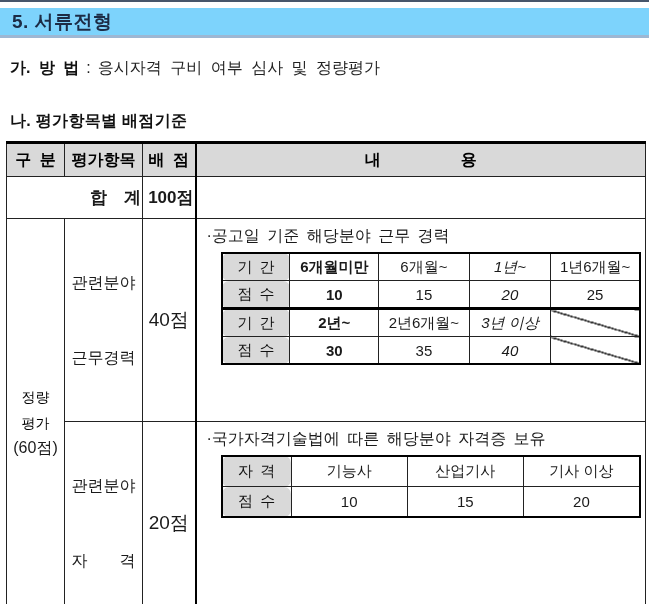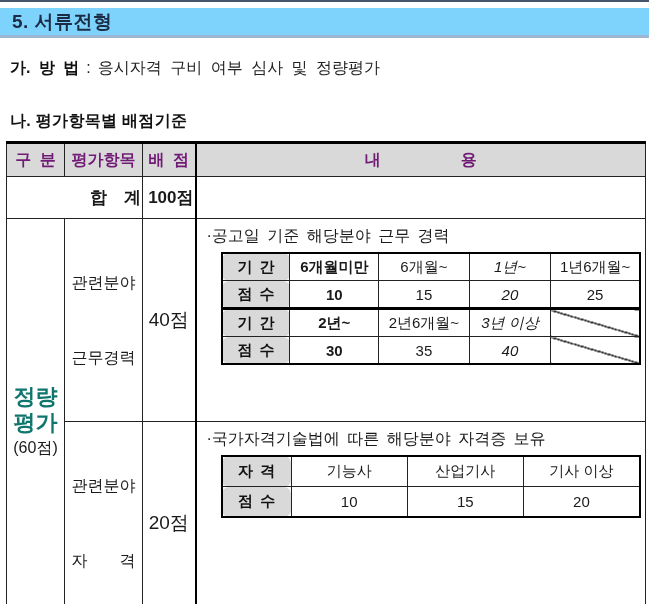--- a/index.html
+++ b/index.html
@@ -20,40 +20,40 @@
   .criteria{margin:32px 0 9px 10px;font-size:16px;font-weight:bold;color:#111;letter-spacing:0.3px;}
 
   table.main{
     margin-left:6px;width:639px;border-collapse:collapse;table-layout:fixed;
     border-top:3px solid #000;border-bottom:3px solid #000;
   }
   table.main th,table.main td{border:1px solid #222;}
   col.c1{width:58px;} col.c2{width:78px;} col.c3{width:53px;} col.c4{width:450px;}
   .mhead th{
     background:#d9d9d9;height:30px;font-size:16px;font-weight:bold;text-align:center;
-    border-bottom:2px solid #000;word-spacing:4px;white-space:pre;color:#701a75;
+    border-bottom:2px solid #000;word-spacing:4px;white-space:pre;color:#000000;
   }
   .sepr{border-right:2px solid #000 !important;}
   .trow td{height:39px;text-align:right;font-size:17px;}
   .b{font-weight:bold;}
   .group{text-align:center;vertical-align:middle;}
-  .group .gb{font-size:22px;font-weight:bold;line-height:26px;color:#0f766e;}
+  .group .gb{font-size:14px;font-weight:normal;line-height:26px;color:#000000;}
   .group .gn{font-size:16px;line-height:24px;}
   td.item{
     text-align:center;vertical-align:middle;font-size:16px;line-height:25px;white-space:pre;
   }
   td.pts{text-align:center;vertical-align:middle;font-size:19px;}
   td.content{vertical-align:top;text-align:left;padding:6px 4px 4px 10px;margin-left:8px;}
   .r-career td{height:138px;}
   .r-license td{height:90px;}
   .bullet{font-size:16px;word-spacing:3px;margin:1px 0 5px 0;color:#1a1a1a;white-space:pre;}
 
   table.it{border-collapse:collapse;margin-left:14px;border:2px solid #000;}
   table.it td,table.it th{border:1px solid #222;text-align:center;font-size:15px;padding:0 3px;}
-  table.it .lbl{background:#d9d9d9;font-weight:bold;white-space:pre;word-spacing:3px;color:#111;border-radius:7px;}
+  table.it .lbl{background:#d9d9d9;font-weight:normal;white-space:pre;word-spacing:3px;color:#111;border-radius:7px;}
   .it1 td{height:26px;}
   .it1 .w0{width:64px;} .it1 .w1{width:90px;font-weight:bold;} .it1 .w2{width:92px;} .it1 .w3{width:82px;font-style:italic;} .it1 .w4{width:90px;}
   .it1 tr.thick td{border-top:3px solid #000;}
   .diag{
     background-image:linear-gradient(to top right,
       transparent calc(50% - 0.8px), #333 calc(50% - 0.8px),
       #333 calc(50% + 0.8px), transparent calc(50% + 0.8px));
   }
   .it2 td{height:29px;}
   .it2 .w0{width:64px;} .it2 .wd{width:116px;}

